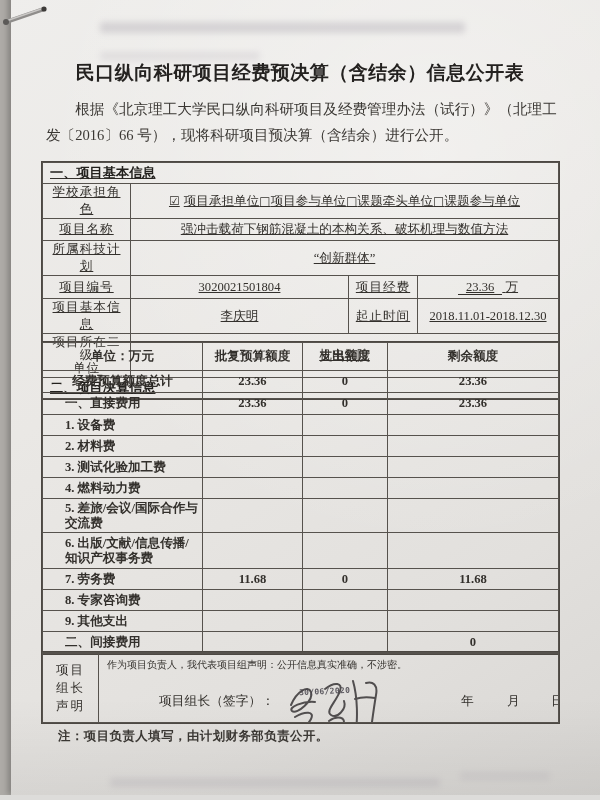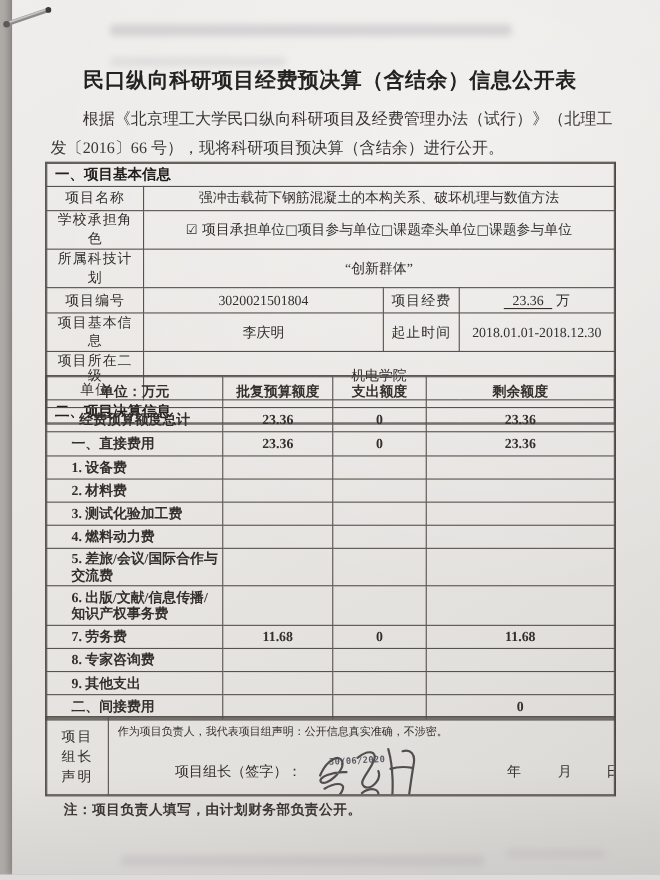--- a/index.html
+++ b/index.html
@@ -40,21 +40,21 @@
   .doc-title {
     position:absolute; left:40px; top:60px; width:520px;
     text-align:center; font-size:19px; font-weight:bold; color:#242220; letter-spacing:0.5px;
   }
   .intro { position:absolute; left:46px; top:96px; width:512px; font-size:14.6px; color:#3a3733; }
   .intro .ln { display:block; line-height:26px; white-space:nowrap; }
   .intro .ln.first { text-indent:2em; }
 
   table { border-collapse:collapse; table-layout:fixed; }
   td { border:1px solid #56524d; font-size:12.6px; color:#33302c; overflow:hidden; padding:0 3px; }
-  .tblA { position:absolute; left:42px; top:148px; width:516px; }
+  .tblA { position:absolute; left:42px; top:162px; width:516px;text-decoration:underline; }
   .tblB { position:absolute; left:42px; top:342px; width:516px;font-weight:bold; }
   .tblC { position:absolute; left:42px; top:652px; width:516px; }
   .tblA, .tblB, .tblC { outline:1px solid #4c4843; }
 
   td.sec { font-family:"Liberation Sans","DejaVu Sans",sans-serif; font-weight:bold; font-size:13.2px; color:#22201d; padding-left:7px; }
   td.lab { text-align:center; letter-spacing:1px; }
   td.val { text-align:center; }
   td.left { text-align:left; padding-left:22px; }
   .hA1{height:21px}.hA2{height:22px}.hA3{height:23px}.hA4{height:27px}
   .hB0{height:28px}.hB1{height:22px}.hB2{height:21px}.hB3{height:34px}.hB4{height:36px}
@@ -113,46 +113,46 @@
           <col style="width:88px">
           <col style="width:218px">
           <col style="width:69px">
           <col style="width:141px">
         </colgroup>
       <tbody>
           <tr class="hA1">
             <td class="sec" colspan="4">一、项目基本信息</td>
           </tr>
       <tr class="hA2">
-        <td class="lab">项目名称</td>
-        <td class="val" colspan="3">强冲击载荷下钢筋混凝土的本构关系、破坏机理与数值方法</td>
-      </tr>
-      <tr class="hA2">
         <td class="lab">学校承担角色</td>
         <td class="val" colspan="3">
           <span class="chkline">
             <span class="chk first">☑</span><span>项目承担单位</span><span class="chk">□</span><span>项目参与单位</span><span class="chk">□</span><span>课题牵头单位</span><span class="chk">□</span><span>课题参与单位</span>
           </span>
         </td>
       </tr>
       <tr class="hA2">
+        <td class="lab">项目名称</td>
+        <td class="val" colspan="3">强冲击载荷下钢筋混凝土的本构关系、破坏机理与数值方法</td>
+      </tr>
+      <tr class="hA2">
         <td class="lab">所属科技计划</td>
         <td class="val" colspan="3">“创新群体”</td>
       </tr>
       <tr class="hA3">
         <td class="lab">项目编号</td>
         <td class="val">3020021501804</td>
         <td class="lab">项目经费</td>
         <td class="val"><span class="u-amount">23.36</span> <span>万</span></td>
       </tr>
       <tr class="hA3">
         <td class="lab">项目基本信息</td>
         <td class="val">李庆明</td>
         <td class="lab">起止时间</td>
-        <td class="val">2018.01.01-2018.12.30</td>
+        <td class="val">2018.11.01-2018.12.30</td>
       </tr>
       <tr class="hA4">
         <td class="lab"><span class="two-line"><span>项目所在二级</span><br><span>单位</span></span></td>
         <td class="val" colspan="3">机电学院</td>
       </tr>
       <tr class="hA1">
             <td class="sec" colspan="4">二、项目决算信息</td>
           </tr>
     </tbody>
       </table>

